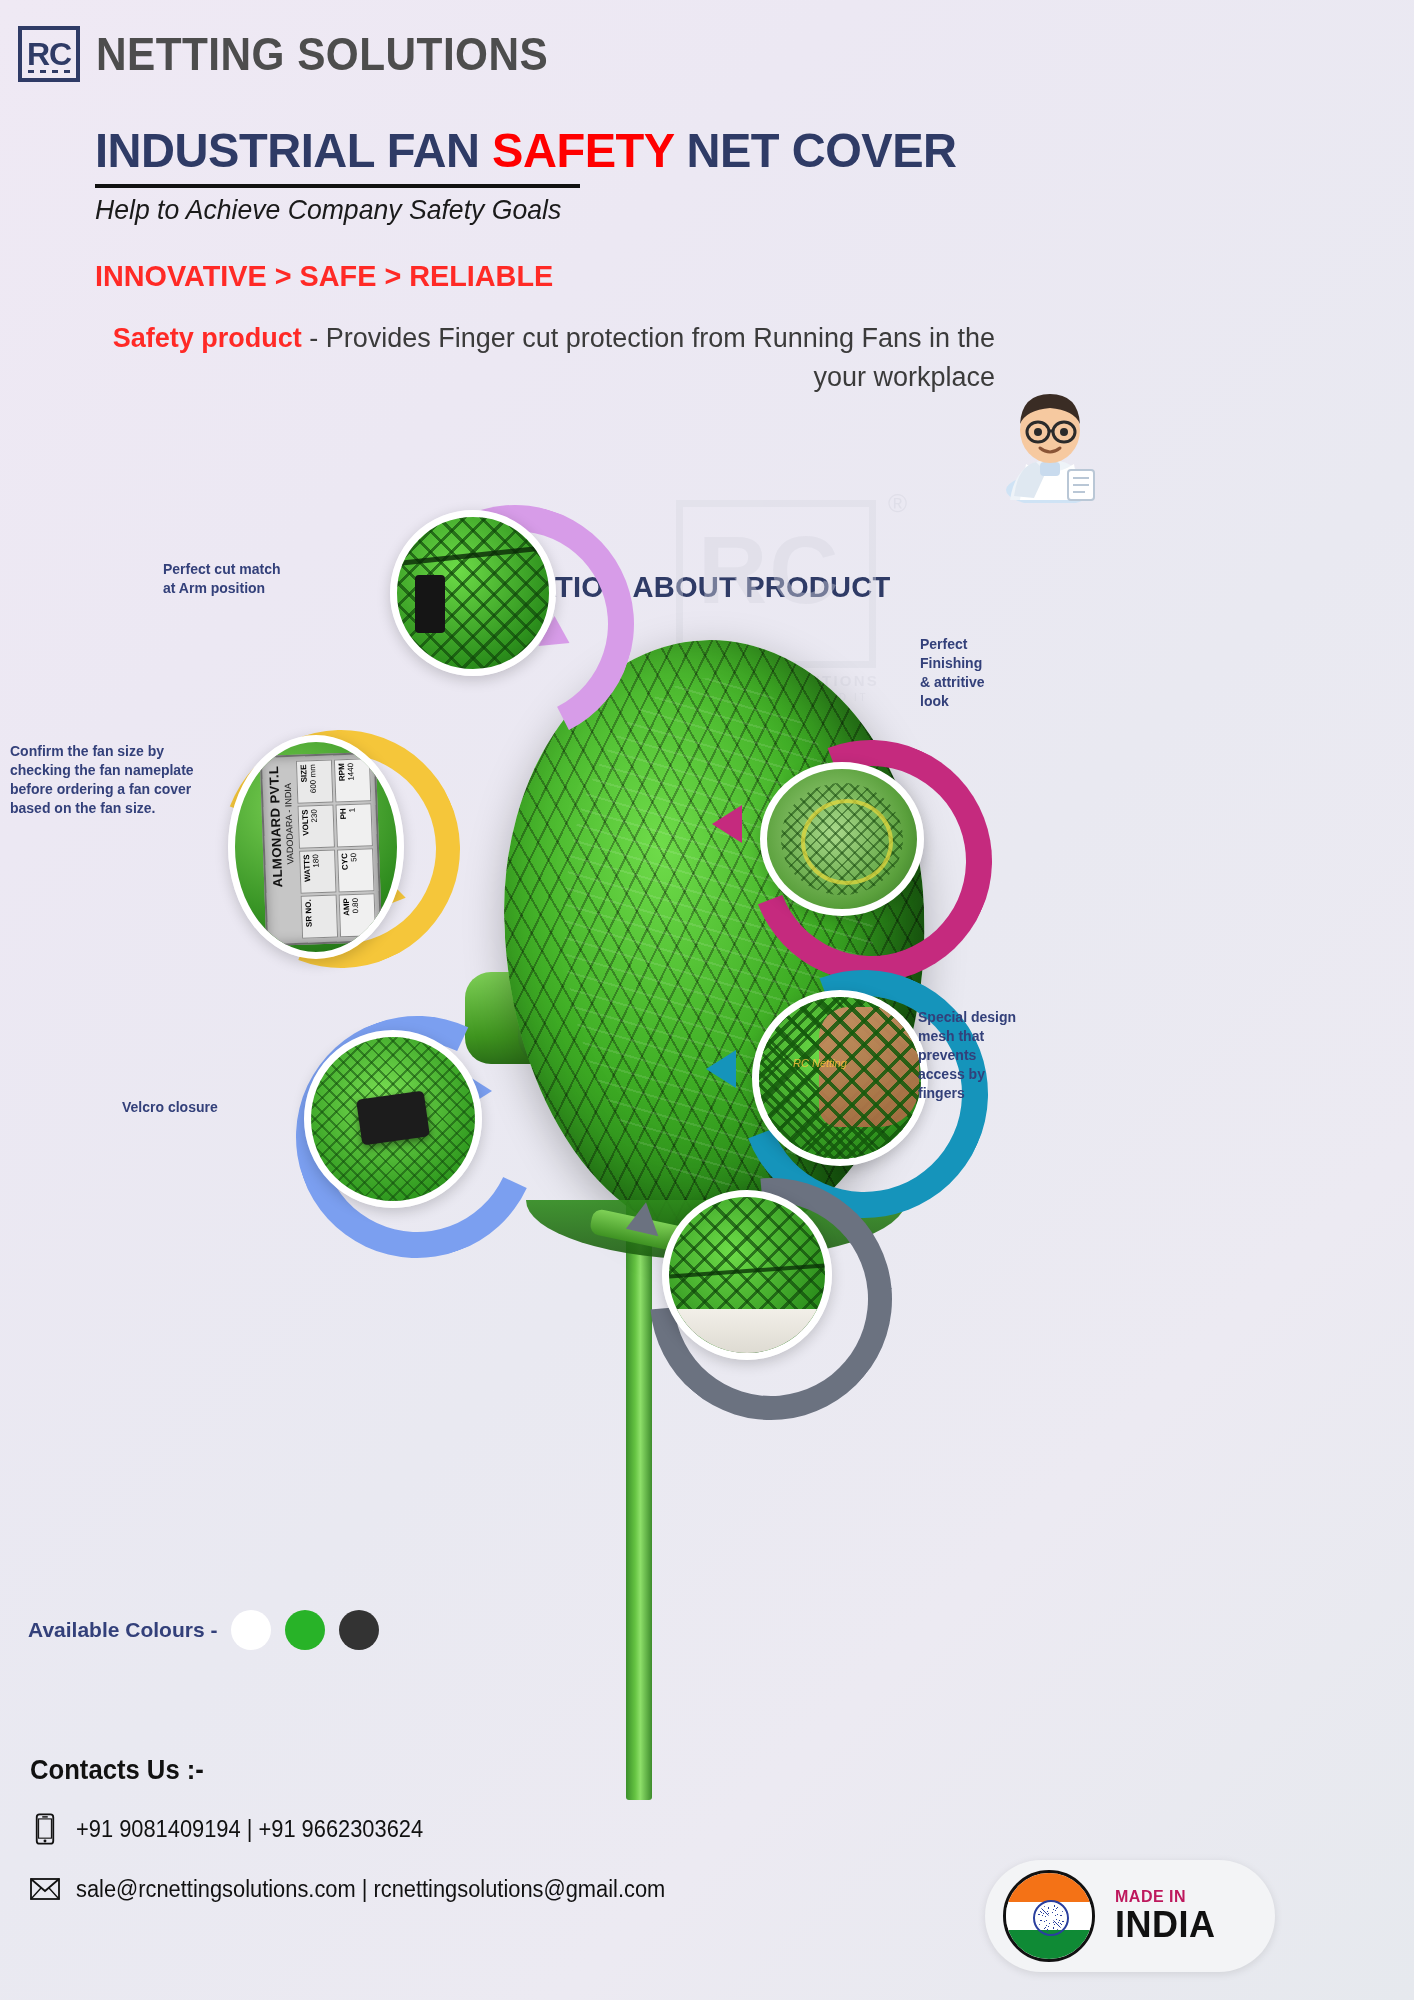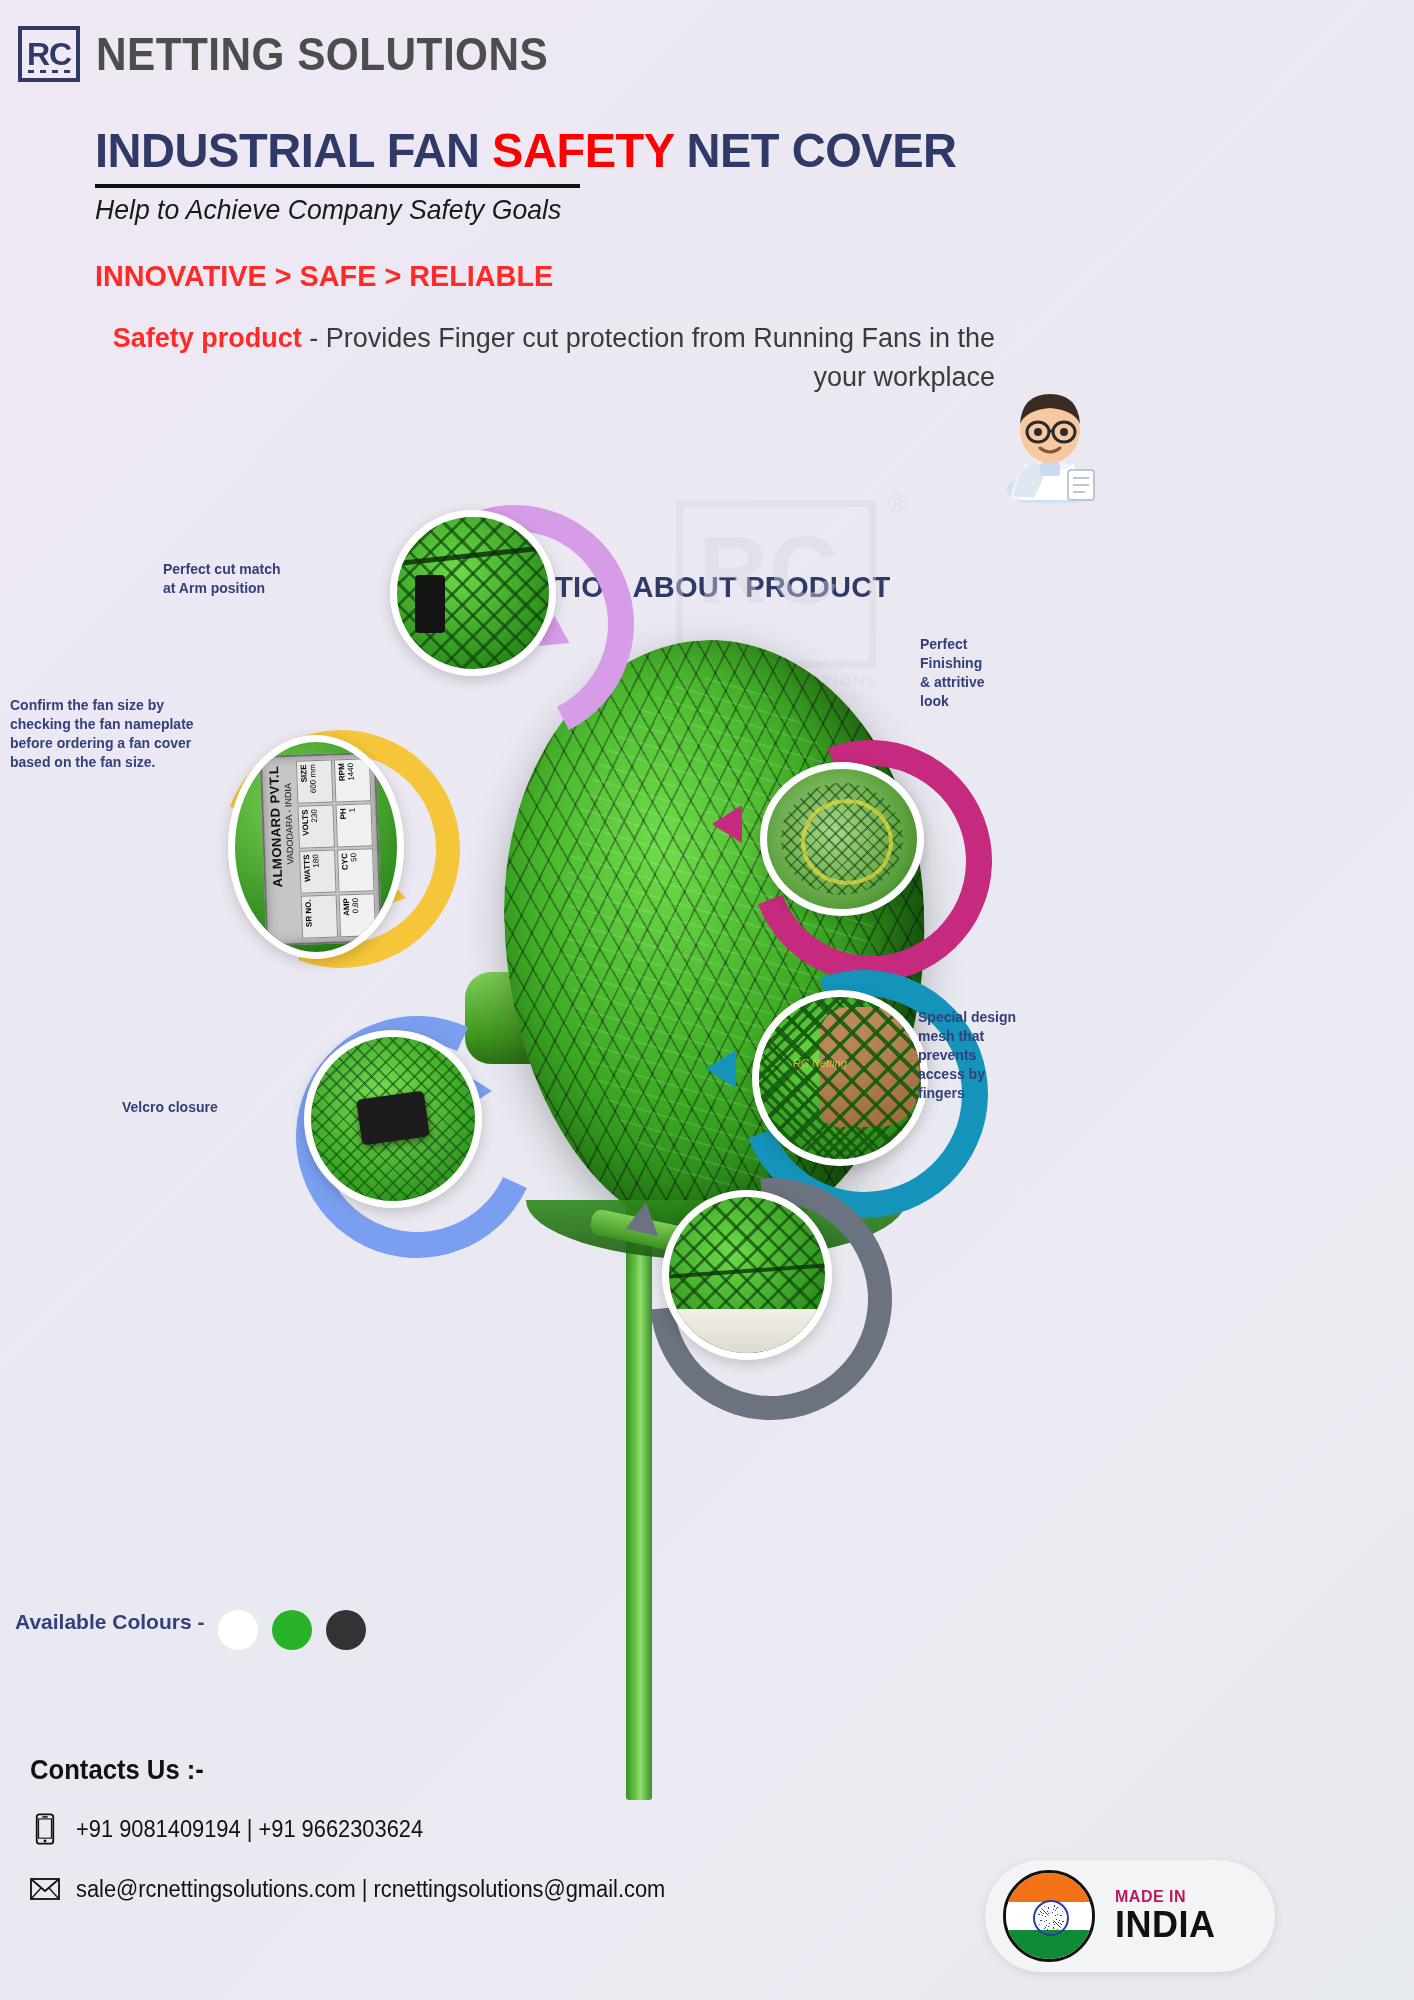--- a/index.html
+++ b/index.html
@@ -107,21 +107,21 @@
       radial-gradient(circle at 45% 40%, #7ee356, #309a1f 72%, #1a6511 100%);
   }
 
   
   .arc{position:absolute;border-style:solid;border-color:transparent;border-radius:50%;}
 
   
   .lbl{position:absolute;font-weight:bold;color:#33407a;line-height:1.35;font-size:14px;}
 
   
-  .colours{position:absolute;left:15px;top:1610px;display:flex;align-items:flex-start;gap:14px;}
+  .colours{position:absolute;left:28px;top:1610px;display:flex;align-items:center;gap:14px;}
   .colours .ctxt{font-size:21px;font-weight:bold;color:#33407a;}
   .dot{width:40px;height:40px;border-radius:50%;}
 
   
   .contacts{position:absolute;left:30px;top:1755px;width:900px;}
   .ct-title{font-size:27px;font-weight:bold;color:#111;transform:scaleX(.95);transform-origin:left center;}
   .ct-row{display:flex;align-items:center;gap:16px;margin-top:26px;}
   .ct-row .txt{font-size:23px;color:#111;transform:scaleX(.95);transform-origin:left center;white-space:nowrap;}
   .ic{width:30px;height:34px;flex:none;display:flex;align-items:center;justify-content:center;}
 
@@ -254,21 +254,21 @@
             <span style="position:absolute;left:11px;top:3px;font-size:8px;writing-mode:vertical-rl;transform:rotate(180deg);">50</span>
           </div>
           <div style="flex:1;background:#f0f0f0;border:1px solid #8a8a8a;position:relative;">
             <span style="position:absolute;left:2px;top:3px;font-size:8px;font-weight:bold;writing-mode:vertical-rl;transform:rotate(180deg);">AMP</span>
             <span style="position:absolute;left:11px;top:3px;font-size:8px;writing-mode:vertical-rl;transform:rotate(180deg);">0.80</span>
           </div>
         </div>
       </div>
     </div>
   </div>
-  <div class="lbl" style="left:10px;top:696px;width:185px;">Confirm the fan size by checking the fan nameplate before ordering a fan cover based on the fan size.</div>
+  <div class="lbl" style="left:10px;top:742px;width:185px;">Confirm the fan size by checking the fan nameplate before ordering a fan cover based on the fan size.</div>
 
   <div class="arc" style="left:750px;top:740px;width:190px;height:190px;border-width:26px;border-top-color:#c52a7e;border-right-color:#c52a7e;border-bottom-color:#c52a7e;transform:rotate(24deg);"></div>
   <div style="position:absolute;left:712px;top:805px;width:0;height:0;border-right:30px solid #c52a7e;border-top:19px solid transparent;border-bottom:19px solid transparent;"></div>
   <div class="bubble" style="left:760px;top:762px;width:150px;height:140px;background:radial-gradient(circle at 45% 45%,#a8d88a,#5aa03c 65%,#2c6b1e 100%);">
     <div style="position:absolute;inset:14px;border-radius:50%;background:
        repeating-linear-gradient(45deg, rgba(20,70,12,.5) 0 2px, transparent 2px 9px),
        repeating-linear-gradient(-45deg, rgba(20,70,12,.5) 0 2px, transparent 2px 9px);"></div>
     <div style="position:absolute;left:34px;top:30px;width:84px;height:78px;border-radius:50%;border:4px solid rgba(225,215,60,.75);"></div>
   </div>
   <div class="lbl" style="left:920px;top:635px;width:180px;white-space:pre-line;">Perfect

